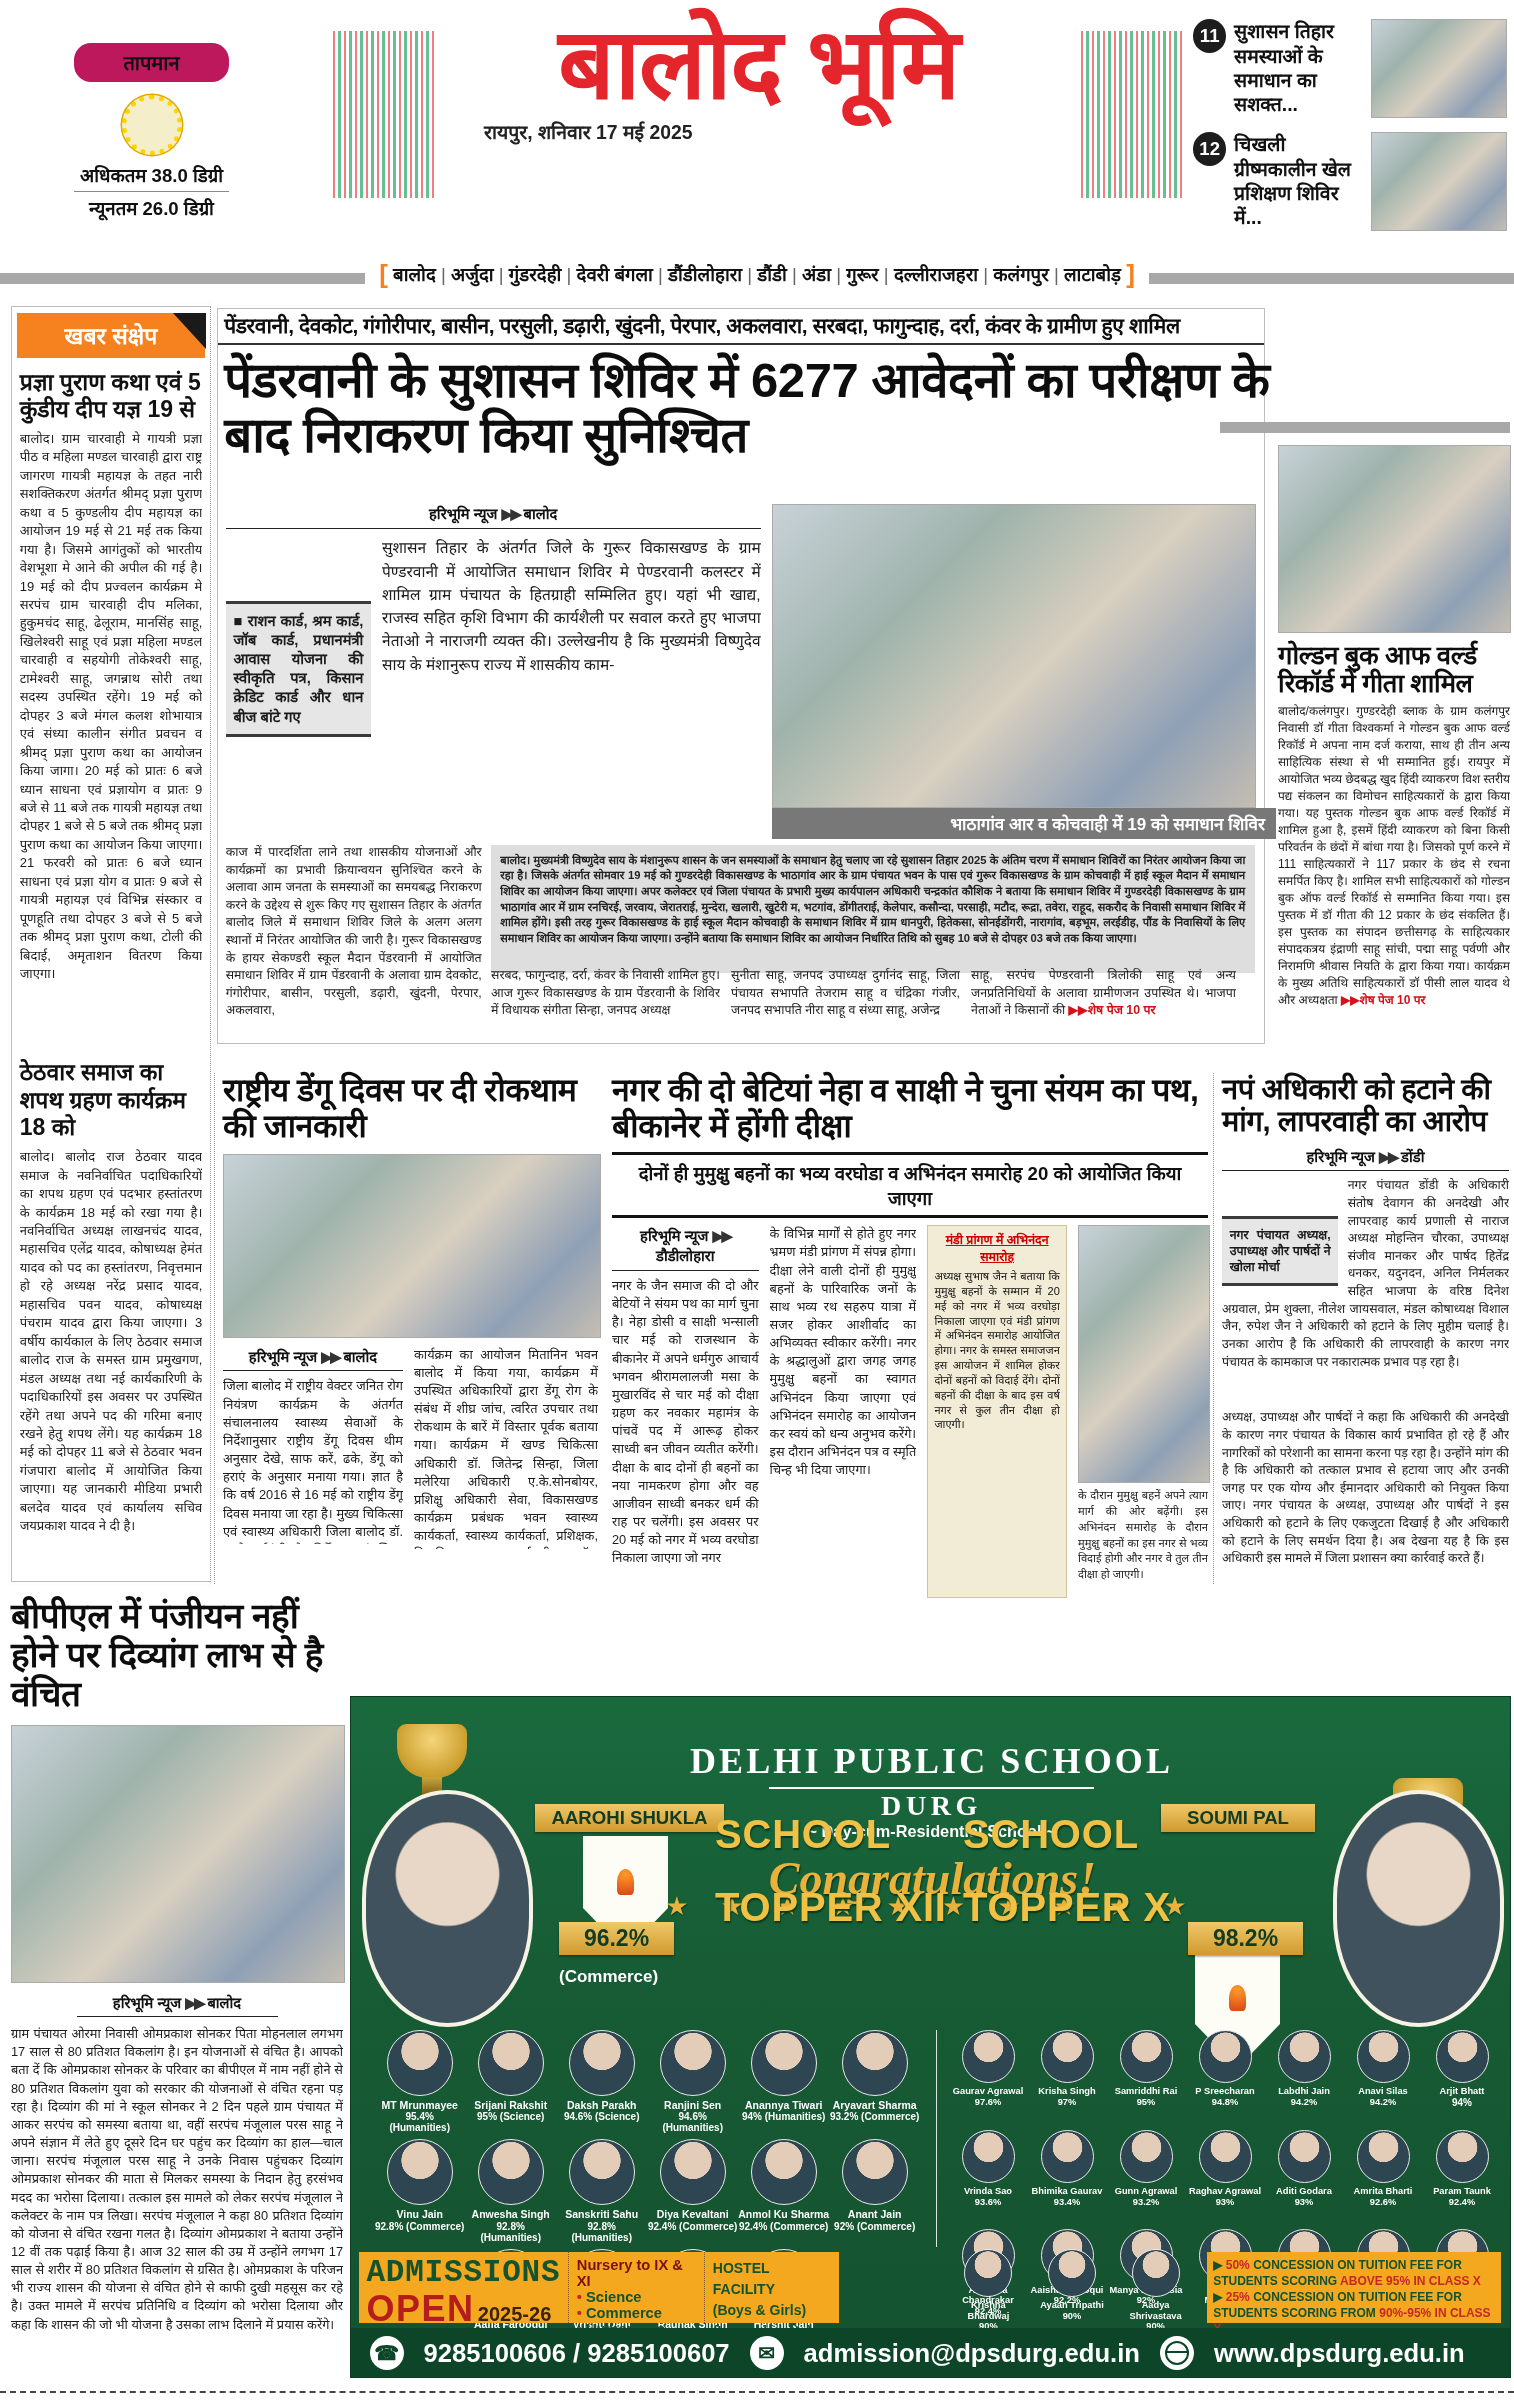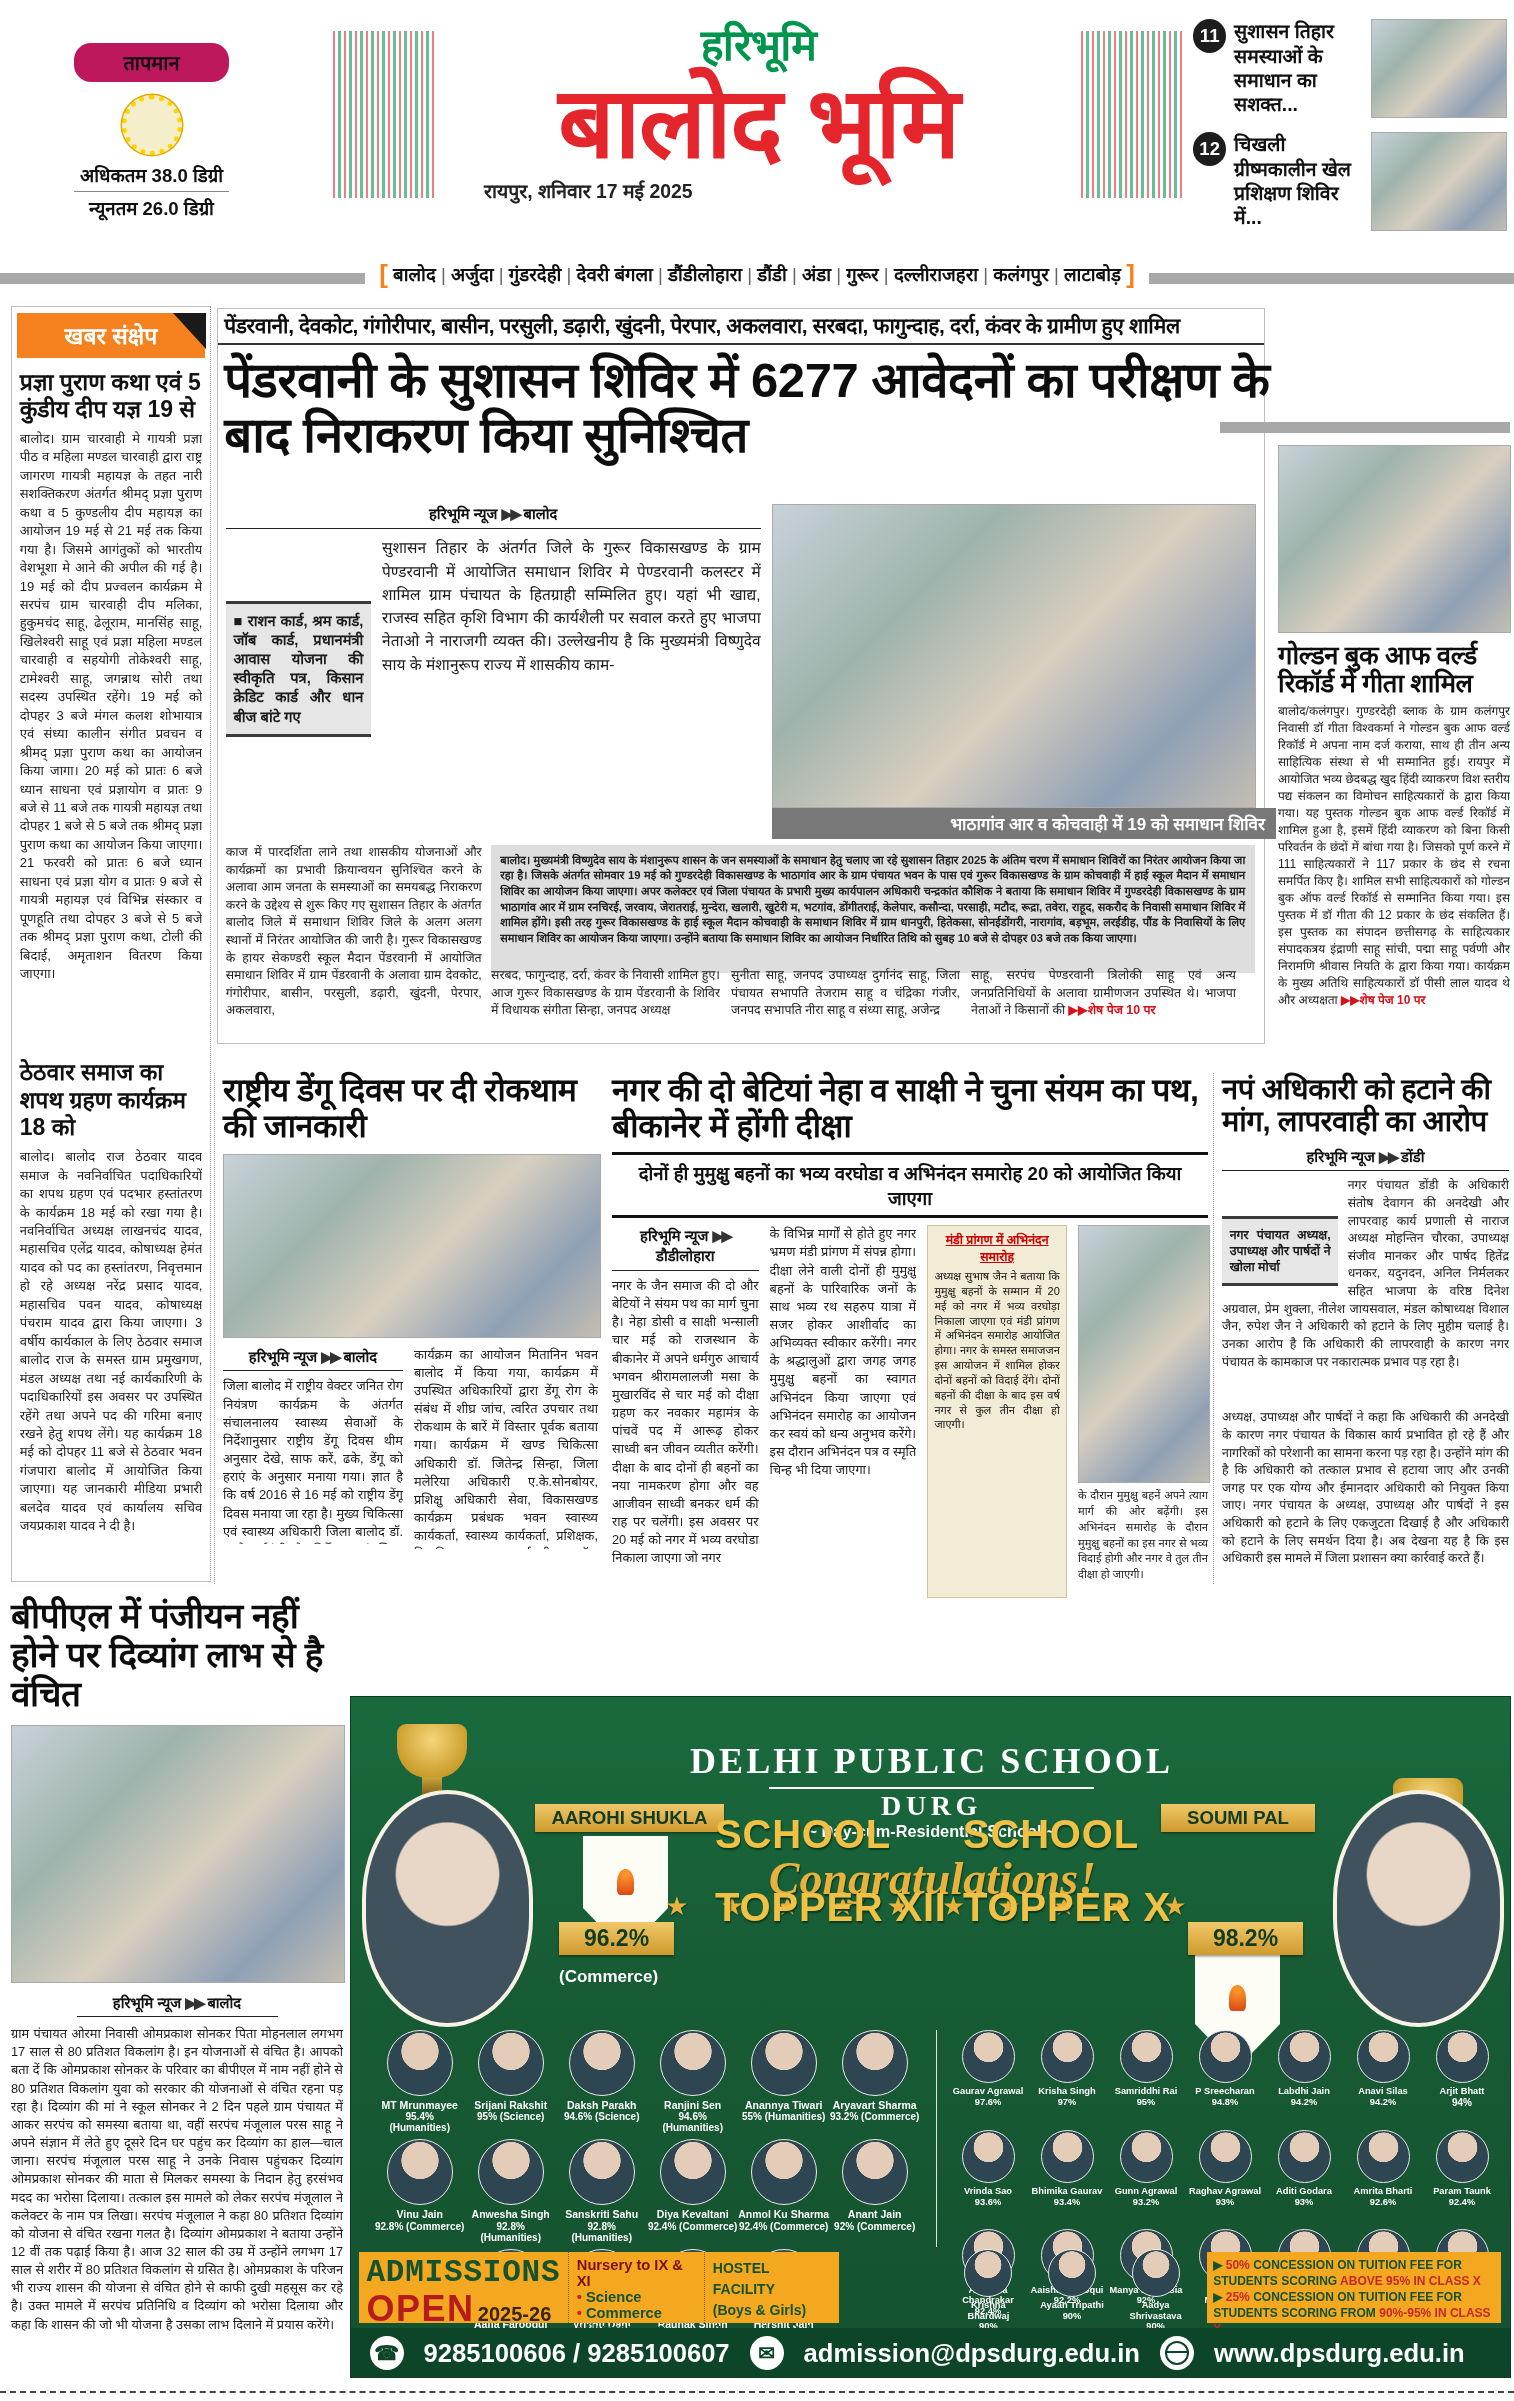--- a/index.html
+++ b/index.html
@@ -88,21 +88,20 @@
     <div class="temp-pill">तापमान</div>
     <div class="sun" style="margin:12.4px auto 7.7px;"></div>
     <div class="temp-line" style="border-bottom:1.5px solid #888;padding-bottom:3.1px;">अधिकतम 38.0 डिग्री</div>
     <div class="temp-line" style="padding-top:3.1px;">न्यूनतम 26.0 डिग्री</div>
   </div>
 
   <div class="abs stripes" style="left:333px;top:31px;width:101px;height:167px;"></div>
   <div class="abs stripes" style="left:1081px;top:31px;width:101px;height:167px;"></div>
 
   <div class="abs" style="left:445px;top:14px;width:627px;text-align:center;">
-    <div class="brand">हरिभूमि</div>
     <div class="masthead">बालोद भूमि</div>
     <div class="dateline" style="text-align:left;margin:4.6px 0 0 39px;">रायपुर, शनिवार 17 मई 2025</div>
   </div>
 
   <div class="abs" style="left:1193px;top:19.4px;width:314px;">
     <div style="display:flex;gap:7.7px;align-items:flex-start;">
       <div class="teaser-num">11</div>
       <div class="teaser-txt" style="width:132px;">सुशासन तिहार समस्याओं के समाधान का सशक्त...</div>
       <div class="ph" style="width:136px;height:97px;"></div>
     </div>
@@ -266,21 +265,21 @@
 
         <div class="stu">
           <div class="av"></div>
           <div class="nm">Ranjini Sen</div>
           <div class="sc">94.6% (Humanities)</div>
         </div>
 
         <div class="stu">
           <div class="av"></div>
           <div class="nm">Anannya Tiwari</div>
-          <div class="sc">55% (Humanities)</div>
+          <div class="sc">94% (Humanities)</div>
         </div>
 
         <div class="stu">
           <div class="av"></div>
           <div class="nm">Aryavart Sharma</div>
           <div class="sc">93.2% (Commerce)</div>
         </div>
 
         <div class="stu">
           <div class="av"></div>

